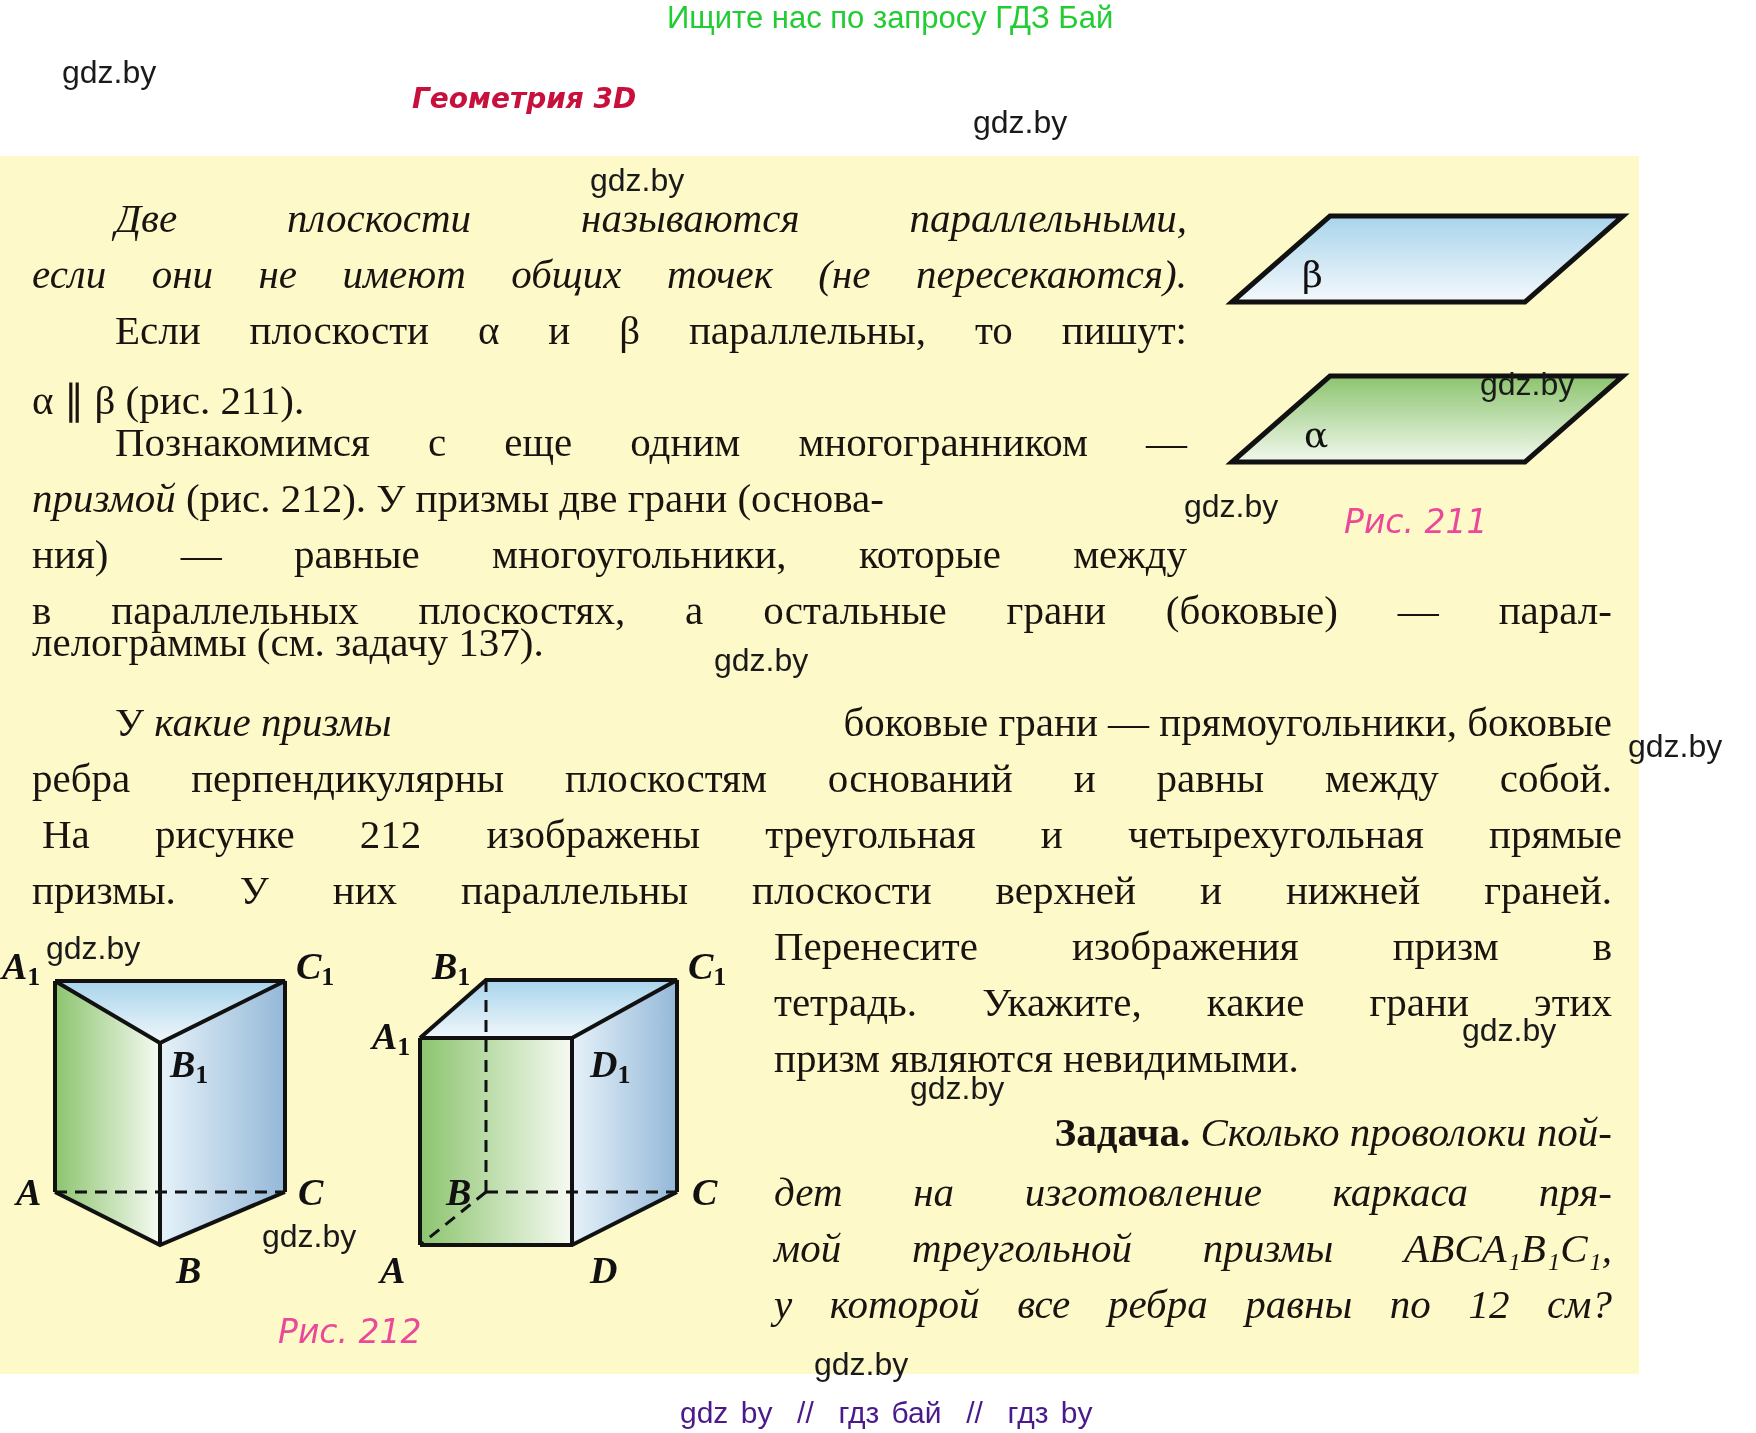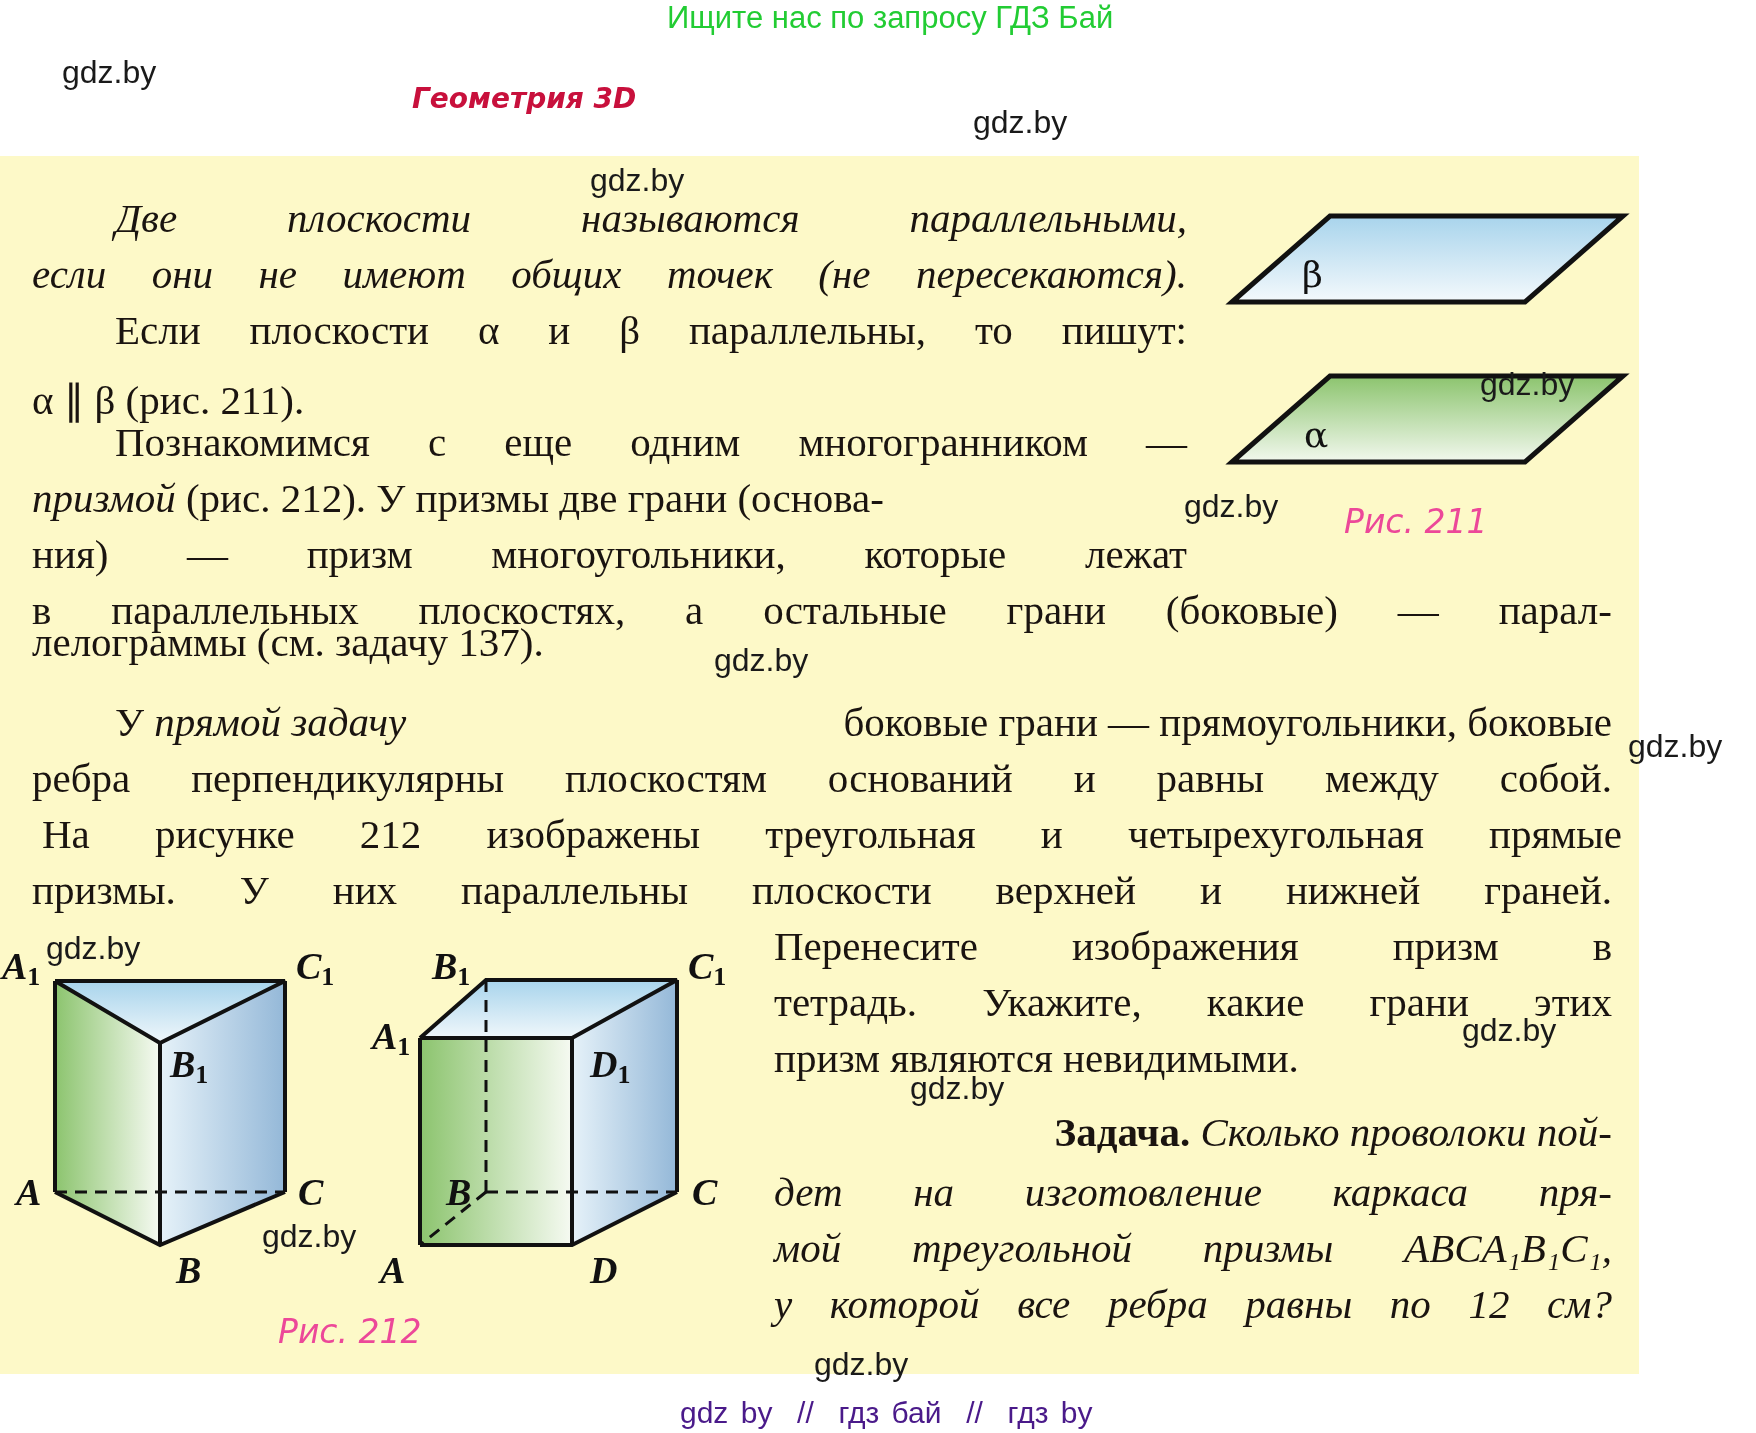--- a/index.html
+++ b/index.html
@@ -111,27 +111,27 @@
 <div class="caption" style="left:278px; top:1312px;">Рис. 212</div>
 
 <div class="line it just" style="left:115px; top:194px; width:1072px;">Две плоскости называются параллельными,</div>
 <div class="line it just" style="left:32px; top:250px; width:1155px;">если они не имеют общих точек (не пересекаются).</div>
 
 <div class="line just" style="left:115px; top:306px; width:1072px;">Если плоскости α и β параллельны, то пишут:</div>
 <div class="line" style="left:32px; top:348px;margin-top:28px;">α ∥ β (рис. 211).</div>
 
 <div class="line just" style="left:115px; top:418px; width:1072px;">Познакомимся с еще одним многогранником —</div>
 <div class="line" style="left:32px; top:474px; width:1155px;"><span class="it">призмой</span><span> (рис. 212). У призмы две грани (основа-</span></div>
-<div class="line just" style="left:32px; top:530px; width:1155px;">ния) — призм многоугольники, которые лежат</div>
+<div class="line just" style="left:32px; top:530px; width:1155px;">ния) — равные многоугольники, которые между</div>
 <div class="line just" style="left:32px; top:586px; width:1580px;">в параллельных плоскостях, а остальные грани (боковые) — парал-</div>
 <div class="line" style="left:32px; top:618px;">лелограммы (см. задачу 137).</div>
 
 <div class="line" style="left:115px; top:698px; width:1497px; display:flex; justify-content:space-between;">
   <span style="white-space:pre;">У </span>
-    <span class="it">прямой задачу</span>
+    <span class="it">какие призмы</span>
     <span style="white-space:pre; flex:1; text-align:right;"> боковые грани — прямоугольники, боковые</span>
 </div>
 <div class="line just" style="left:32px; top:754px; width:1580px;">ребра перпендикулярны плоскостям оснований и равны между собой.</div>
 <div class="line just" style="left:42px; top:810px; width:1580px;">На рисунке 212 изображены треугольная и четырехугольная прямые</div>
 <div class="line just" style="left:32px; top:866px; width:1580px;">призмы. У них параллельны плоскости верхней и нижней граней.</div>
 
 <div class="line just" style="left:774px; top:922px; width:838px;">Перенесите изображения призм в</div>
 <div class="line just" style="left:774px; top:978px; width:838px;">тетрадь. Укажите, какие грани этих</div>
 <div class="line" style="left:774px; top:1034px;">призм являются невидимыми.</div>
 

